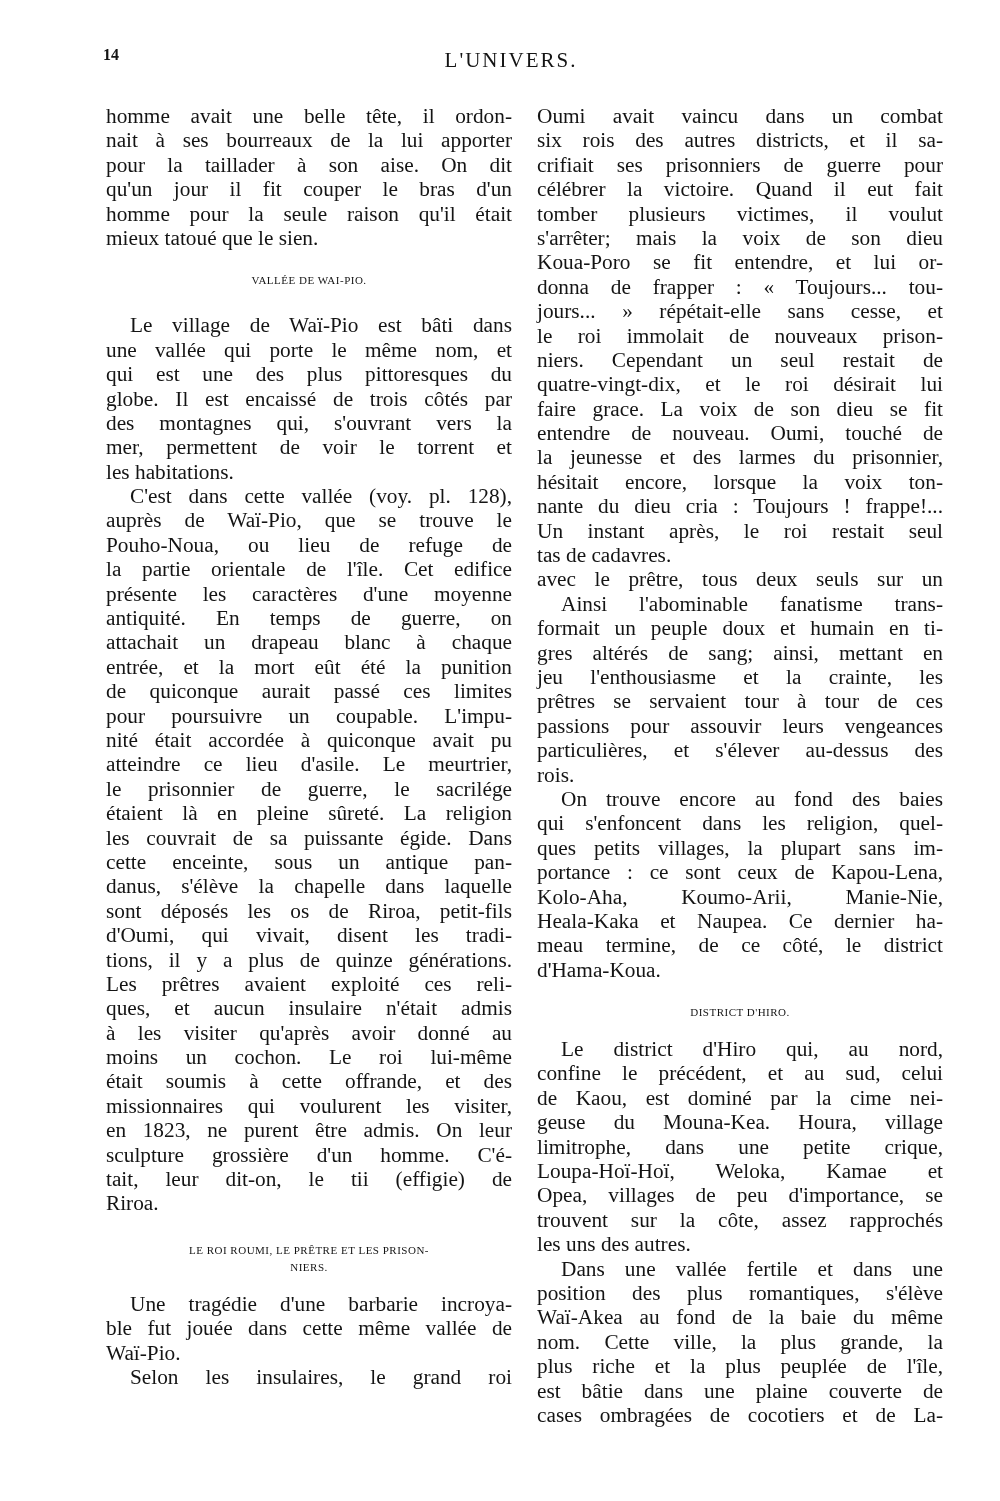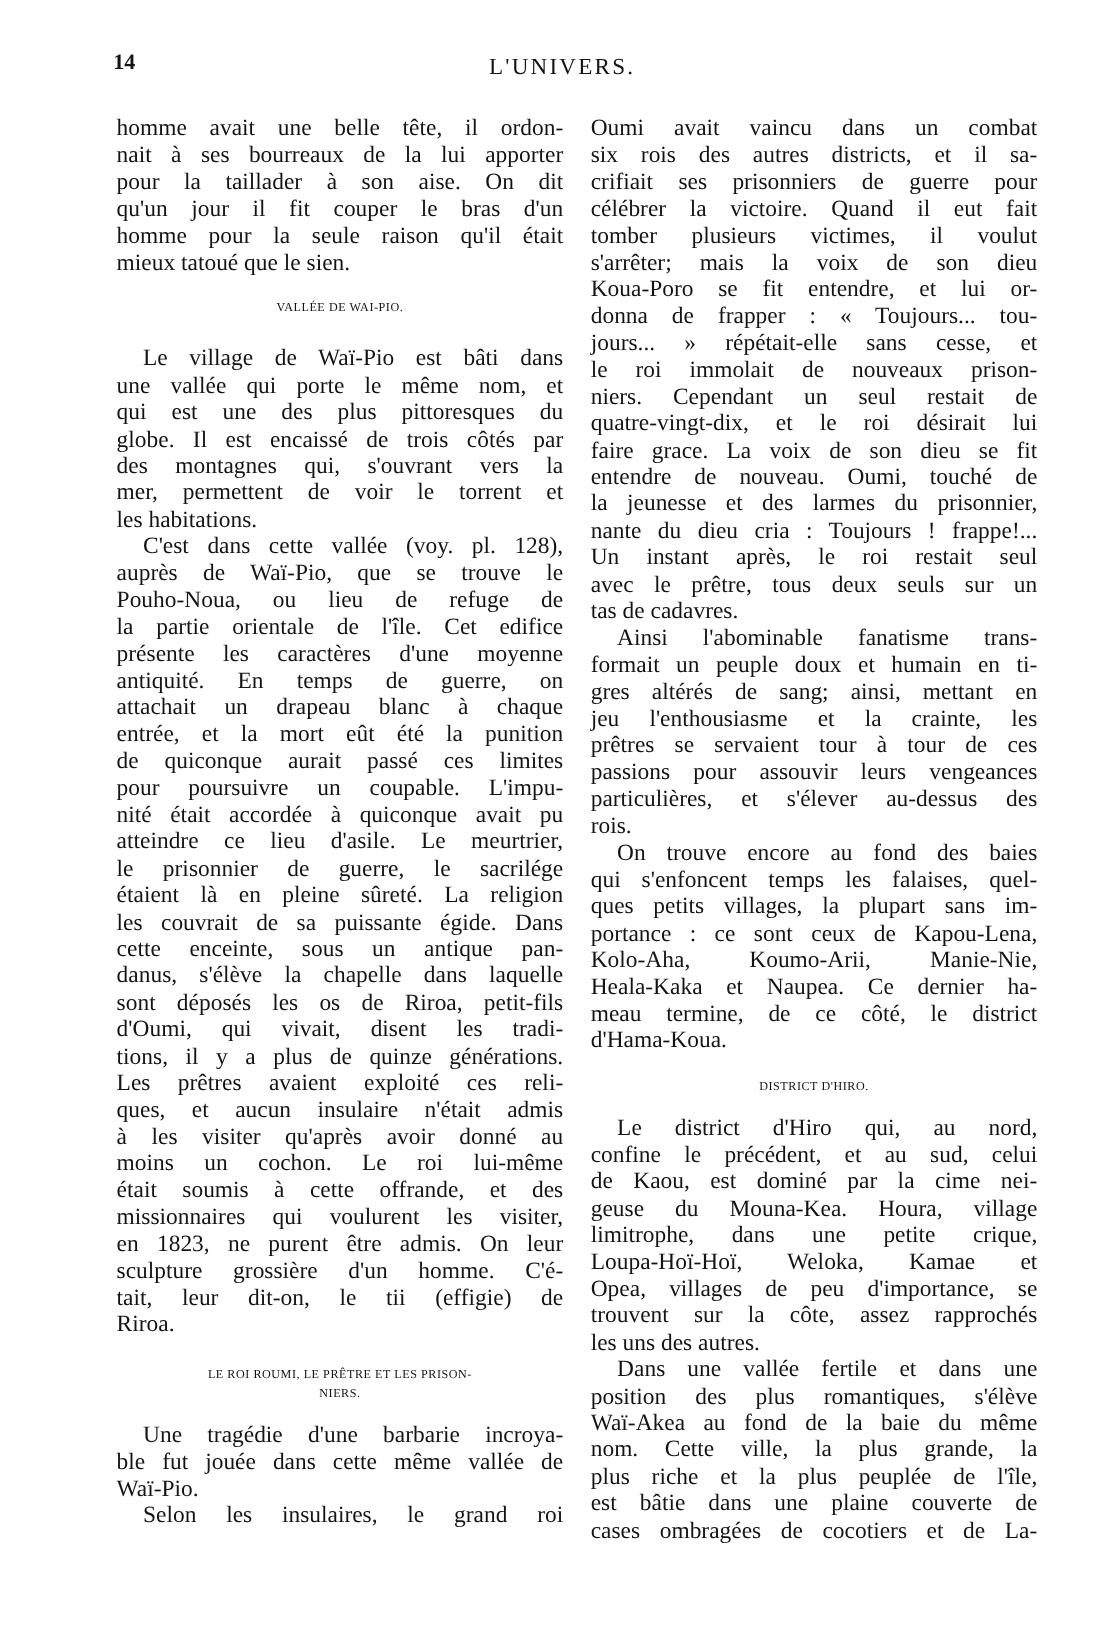--- a/index.html
+++ b/index.html
@@ -1,20 +1,20 @@
 <!DOCTYPE html>
 <html><head>
 <meta charset="utf-8">
 <style>
   html, body { margin: 0; padding: 0; background: #ffffff; }
   body {
     width: 1000px; height: 1501px; position: relative; overflow: hidden;
     font-family: "Liberation Serif", "DejaVu Serif", serif; color: #141414;
   }
-  .page-number { position: absolute; left: 103px; top: 46px; font-size: 20px; font-weight: bold; }
+  .page-number { position: absolute; left: 103px; top: 46px; font-size: 16px; font-weight: bold; }
   .running-head { position: absolute; left: 0; right: 0; top: 48px; text-align: center; font-size: 21px; letter-spacing: 2px; padding-left: 22px; }
   .col { position: absolute; top: 92px; width: 406px; font-size: 21.3px; line-height: 24.4px; text-align: justify; margin-top: 12px; }
   .col-left { left: 106px; }
   .col-right { left: 537px; }
   .line { display: block; white-space: nowrap; text-align: justify; text-align-last: justify; height: 24.4px; }
   .line.last { text-align-last: left; }
   .line.indent { padding-left: 24px; }
   .heading { display: block; text-align: center; font-size: 11px; letter-spacing: 0.5px; line-height: 17px; }
   .heading.h1 { margin-top: 22px; margin-bottom: 24px; }
   .heading.h2 { margin-top: 26px; margin-bottom: 16px; }
@@ -101,38 +101,39 @@
       <span class="line">s'arrêter; mais la voix de son dieu</span>
       <span class="line">Koua-Poro se fit entendre, et lui or-</span>
       <span class="line">donna de frapper : « Toujours... tou-</span>
       <span class="line">jours... » répétait-elle sans cesse, et</span>
       <span class="line">le roi immolait de nouveaux prison-</span>
       <span class="line">niers. Cependant un seul restait de</span>
       <span class="line">quatre-vingt-dix, et le roi désirait lui</span>
       <span class="line">faire grace. La voix de son dieu se fit</span>
       <span class="line">entendre de nouveau. Oumi, touché de</span>
       <span class="line">la jeunesse et des larmes du prisonnier,</span>
+      <span class="line">hésitait encore, lorsque la voix ton-</span>
       <span class="line">nante du dieu cria : Toujours ! frappe!...</span>
       <span class="line">Un instant après, le roi restait seul</span>
+      <span class="line last">tas de cadavres.</span>
       <span class="line">avec le prêtre, tous deux seuls sur un</span>
-      <span class="line last">tas de cadavres.</span>
     </div>
   <div>
       <span class="line indent">Ainsi l'abominable fanatisme trans-</span>
       <span class="line">formait un peuple doux et humain en ti-</span>
       <span class="line">gres altérés de sang; ainsi, mettant en</span>
       <span class="line">jeu l'enthousiasme et la crainte, les</span>
       <span class="line">prêtres se servaient tour à tour de ces</span>
       <span class="line">passions pour assouvir leurs vengeances</span>
       <span class="line">particulières, et s'élever au-dessus des</span>
       <span class="line last">rois.</span>
     </div>
   <div>
       <span class="line indent">On trouve encore au fond des baies</span>
-      <span class="line">qui s'enfoncent temps les falaises, quel-</span>
+      <span class="line">qui s'enfoncent dans les religion, quel-</span>
       <span class="line">ques petits villages, la plupart sans im-</span>
       <span class="line">portance : ce sont ceux de Kapou-Lena,</span>
       <span class="line">Kolo-Aha, Koumo-Arii, Manie-Nie,</span>
       <span class="line">Heala-Kaka et Naupea. Ce dernier ha-</span>
       <span class="line">meau termine, de ce côté, le district</span>
       <span class="line last">d'Hama-Koua.</span>
     </div>
   <div class="heading h3">DISTRICT D'HIRO.</div>
   <div>
       <span class="line indent">Le district d'Hiro qui, au nord,</span>

